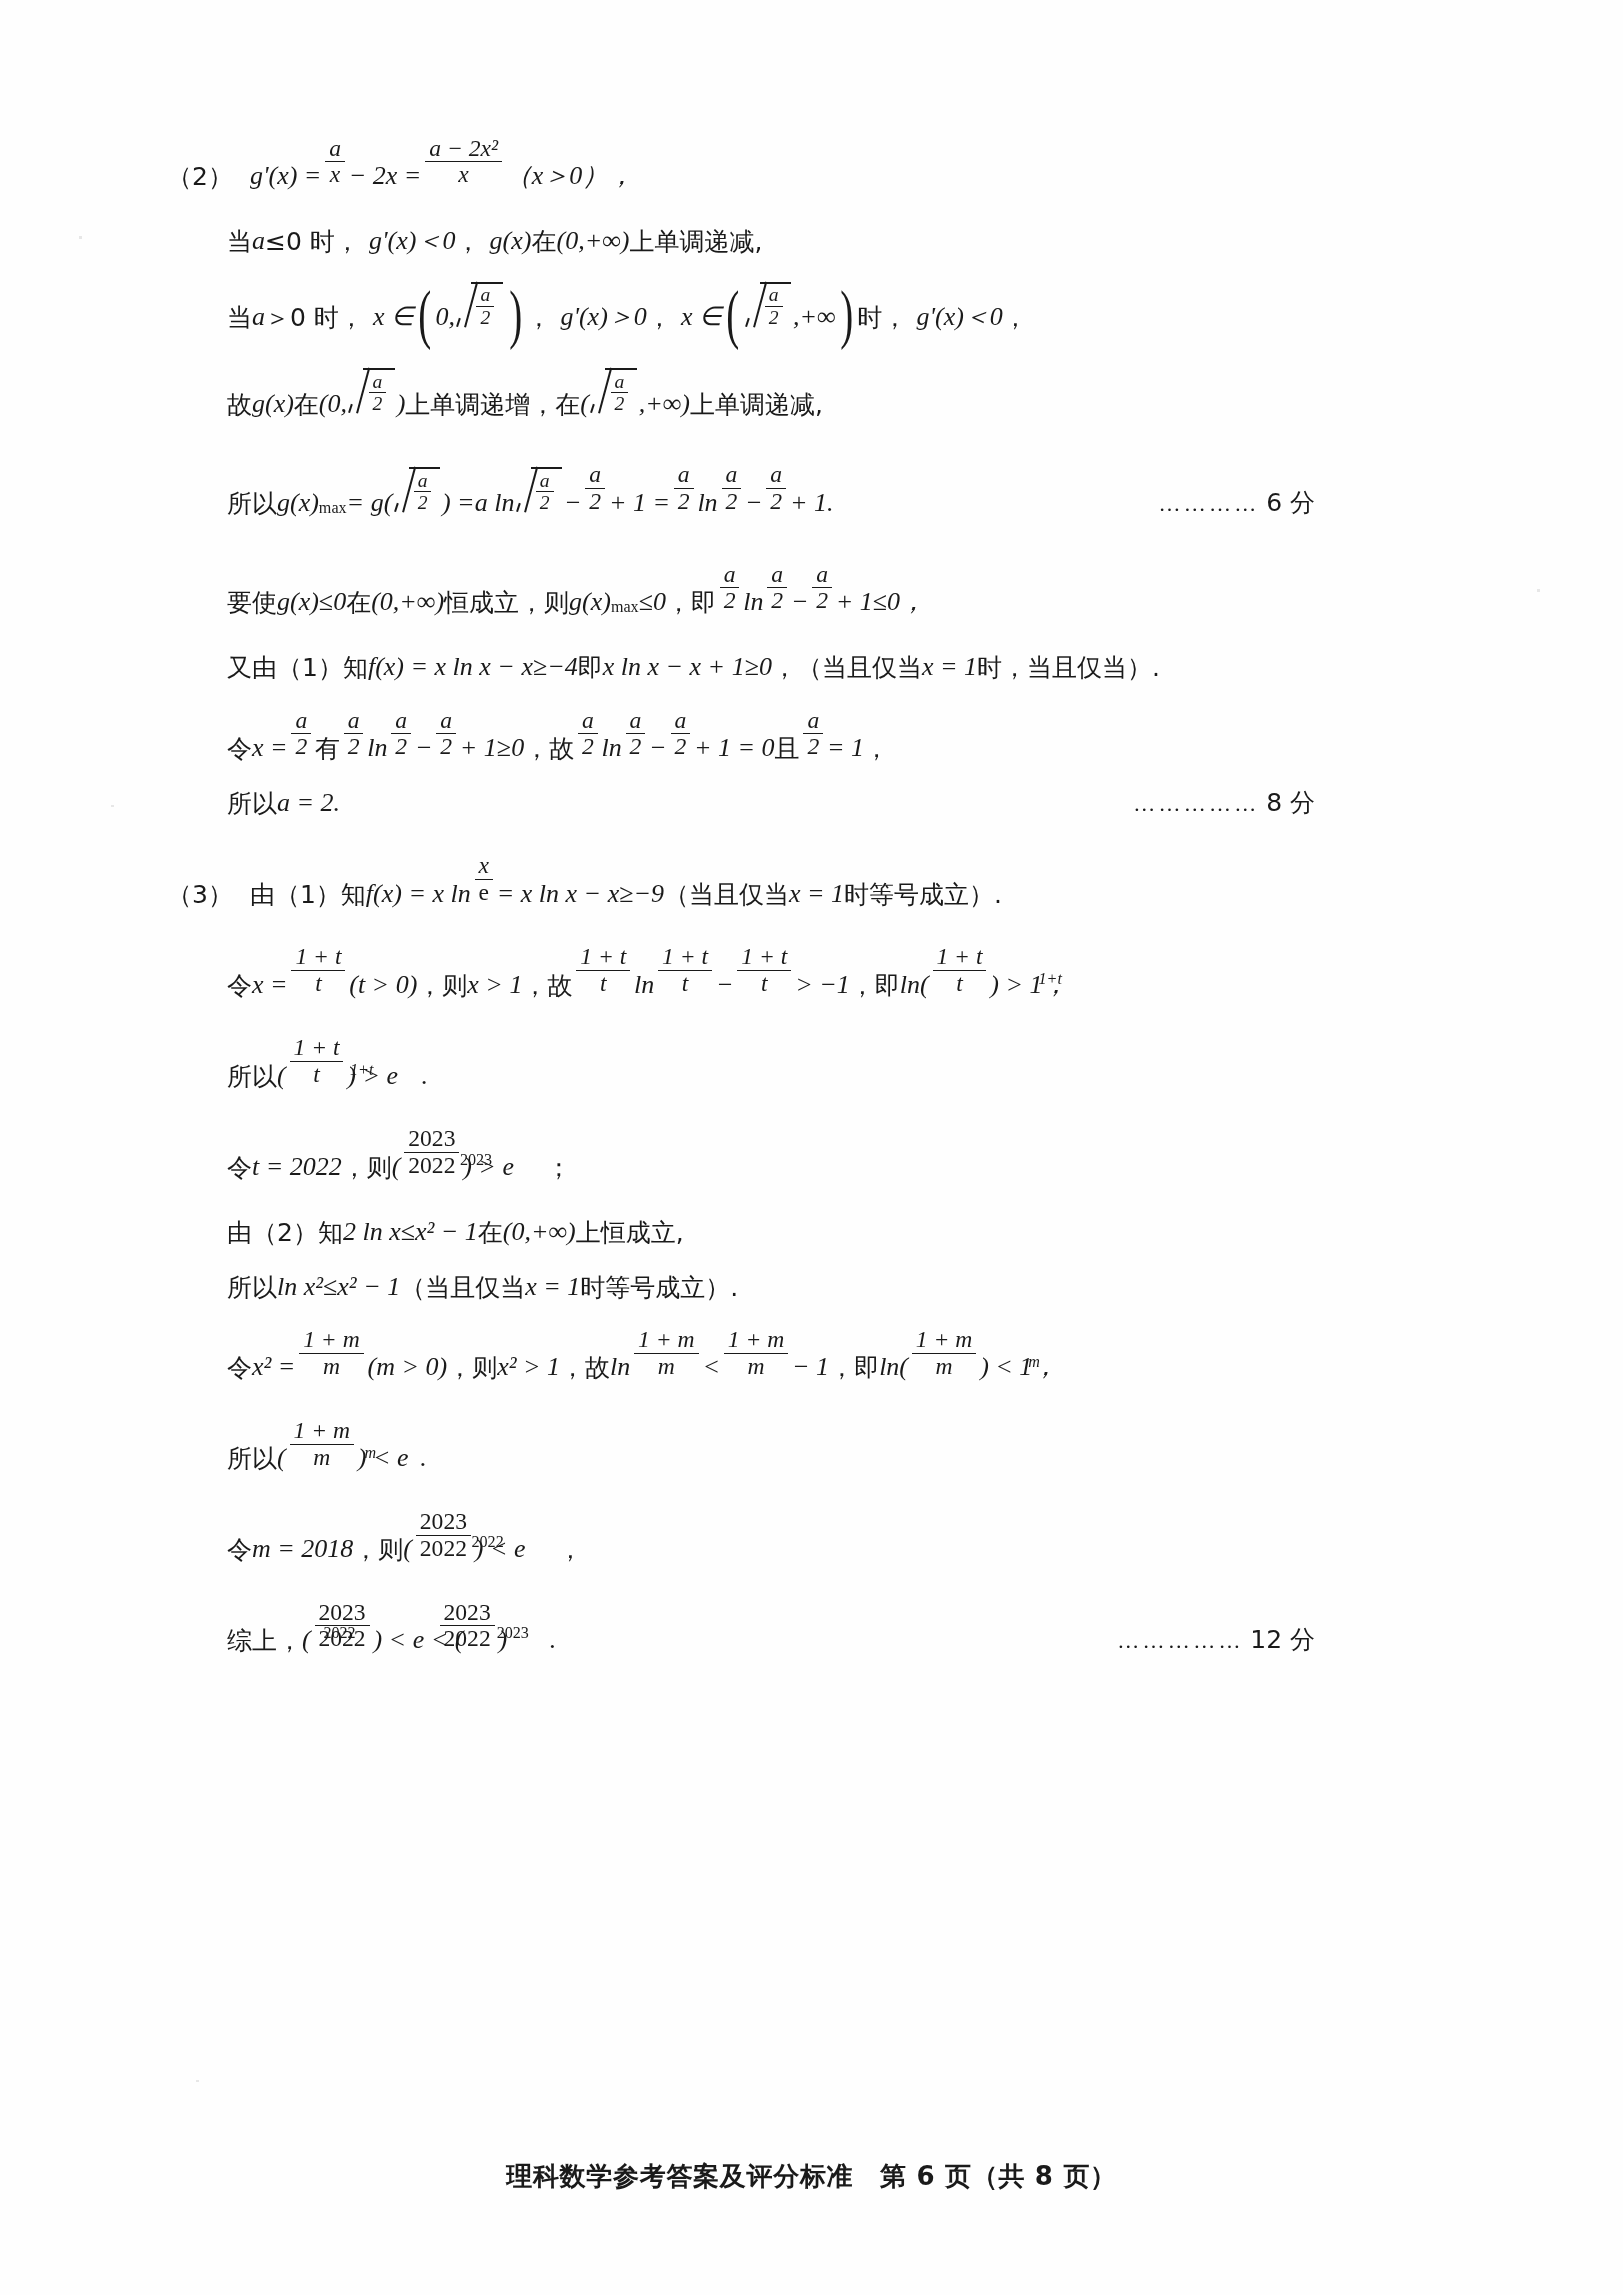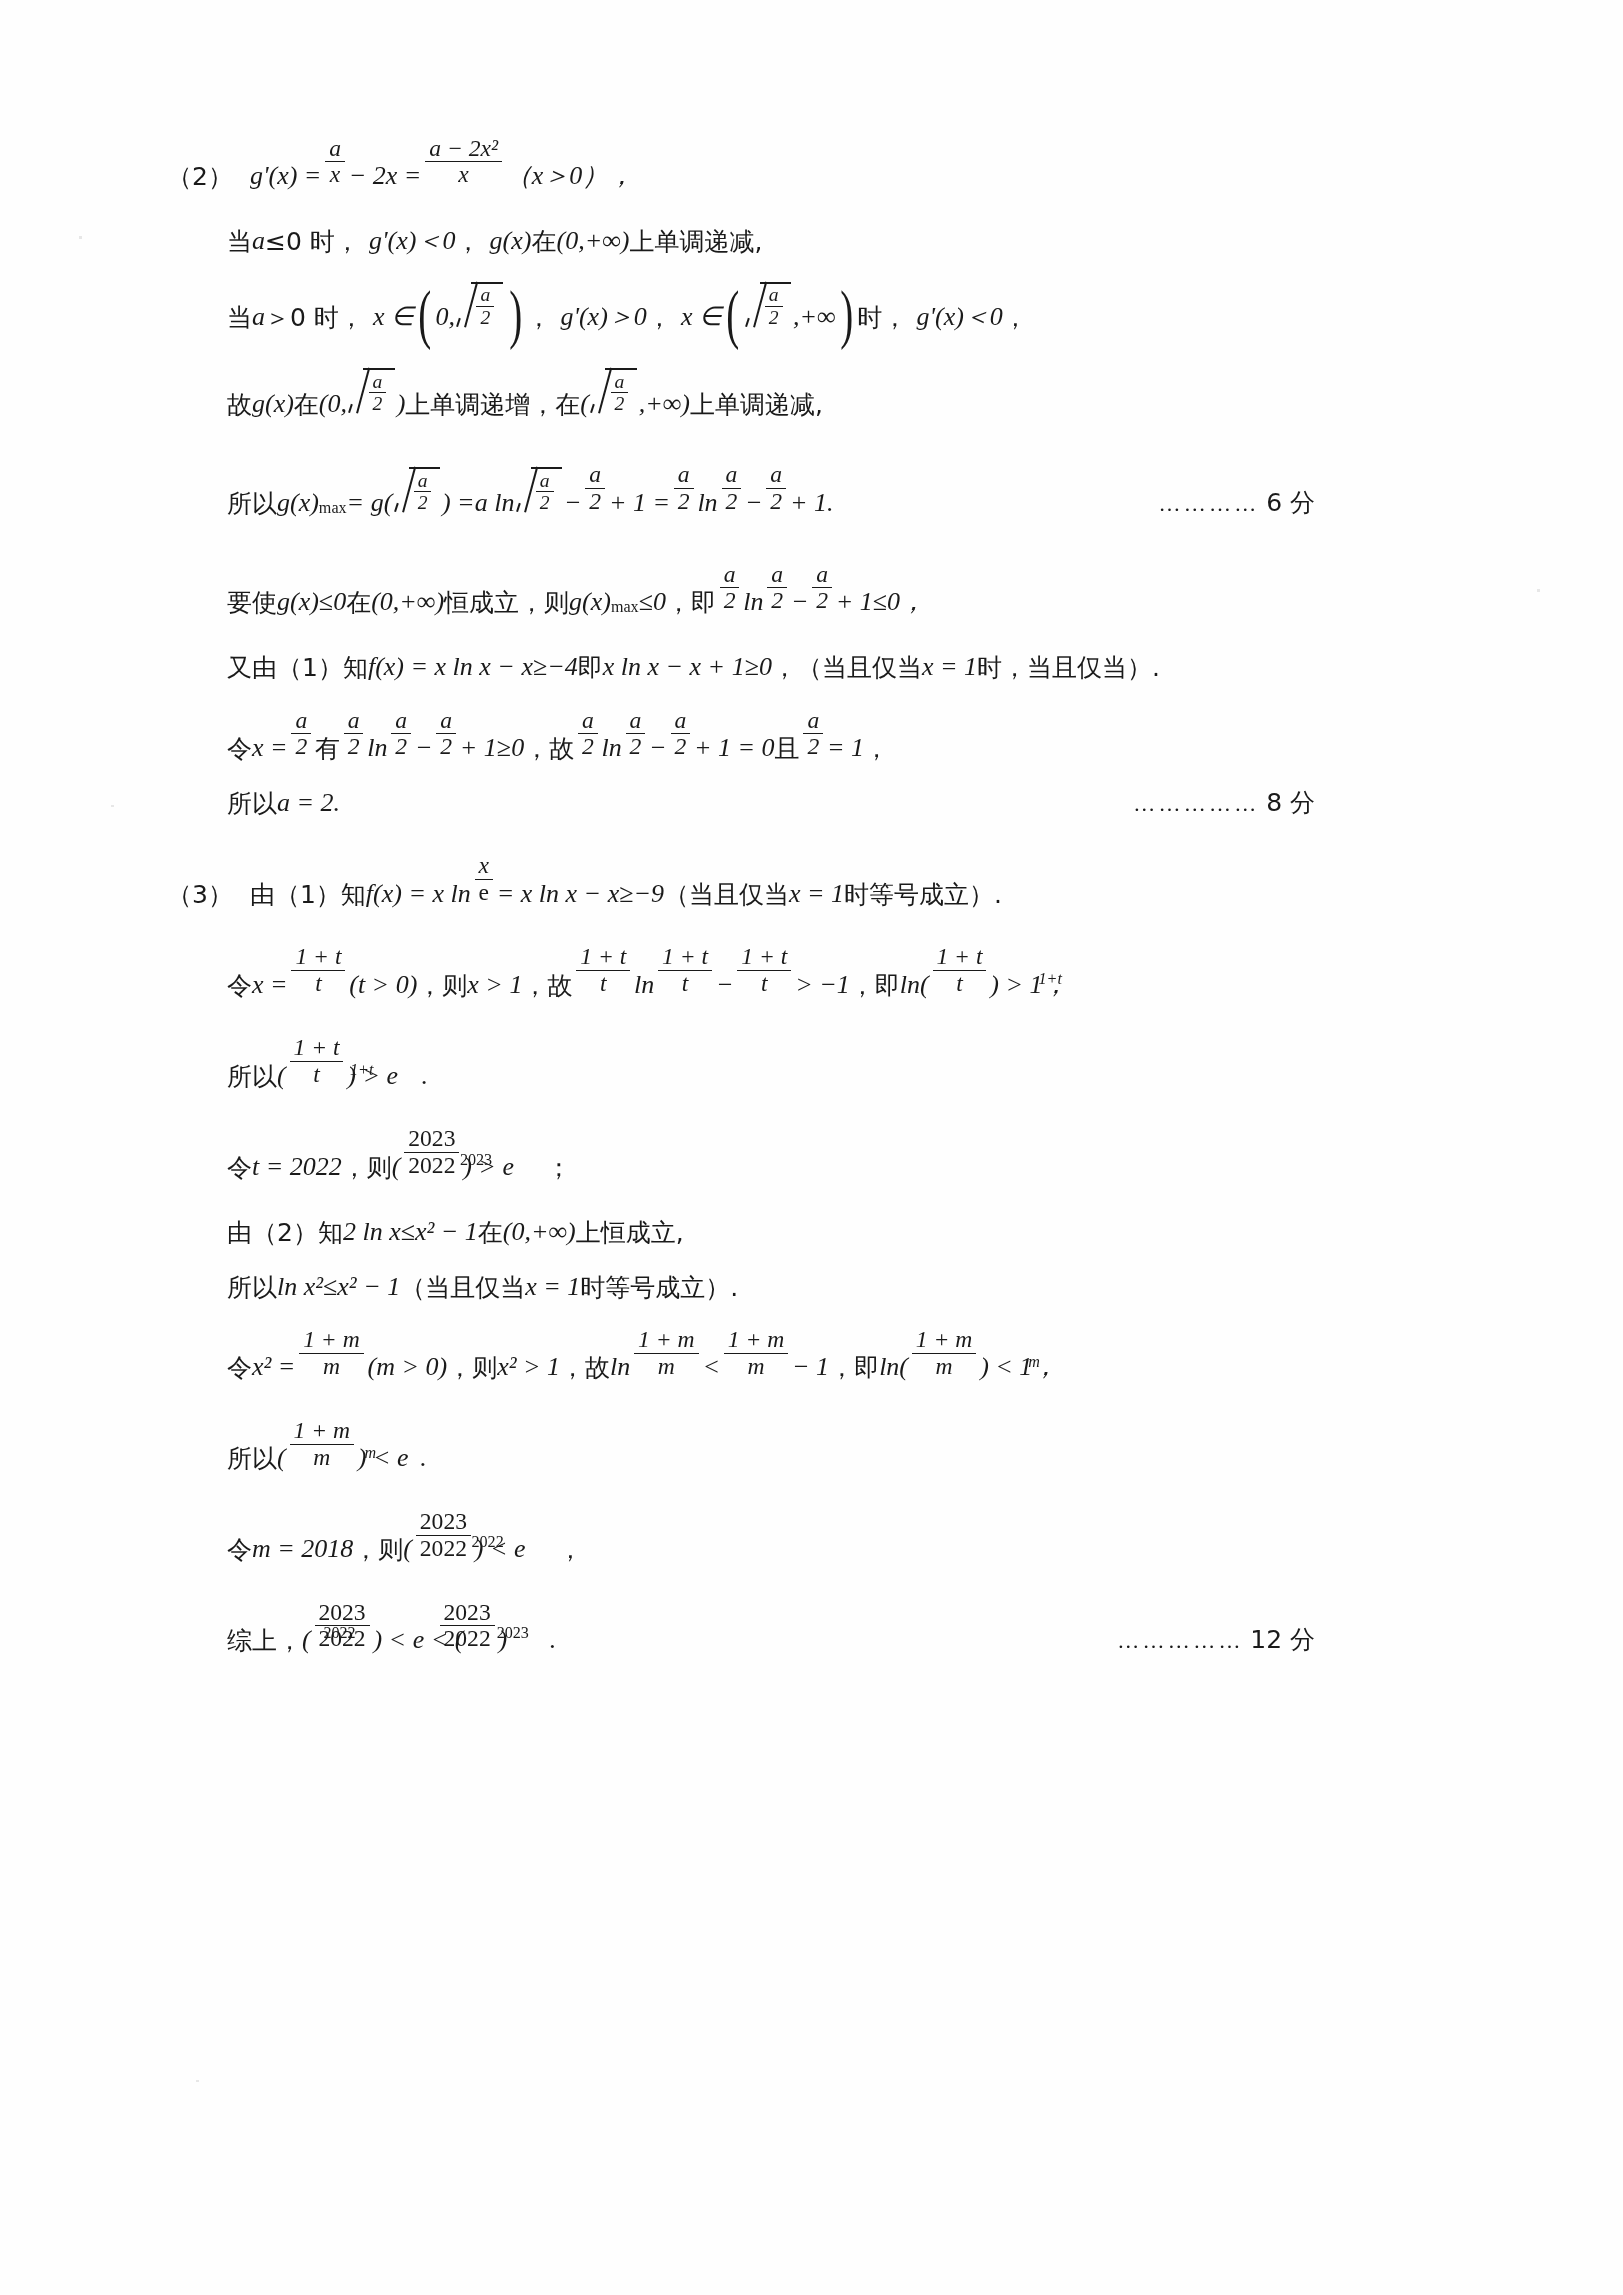--- a/index.html
+++ b/index.html
@@ -531,15 +531,16 @@
       <span class="sup rm" style="position:relative;left:-10.5px;top:-11.8px;">2023</span>
       <span class="it" style="margin-left:10.5px;">.</span>
       <span class="scoreline">
         <span class="dots">……………</span>
         <span class="cn">12 分</span>
       </span>
     </div>
 
   </div>
 
+  <div class="footer">理科数学参考答案及评分标准　第 6 页（共 8 页）</div>
 
 </div>
 
 
 </body></html>

